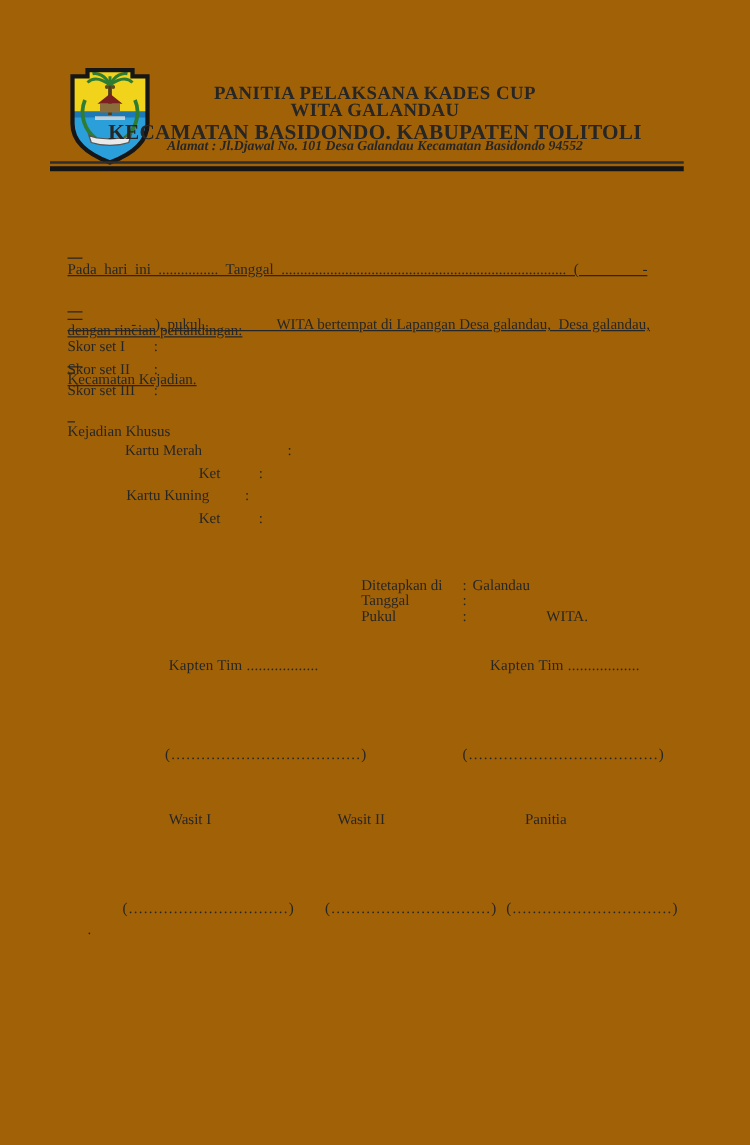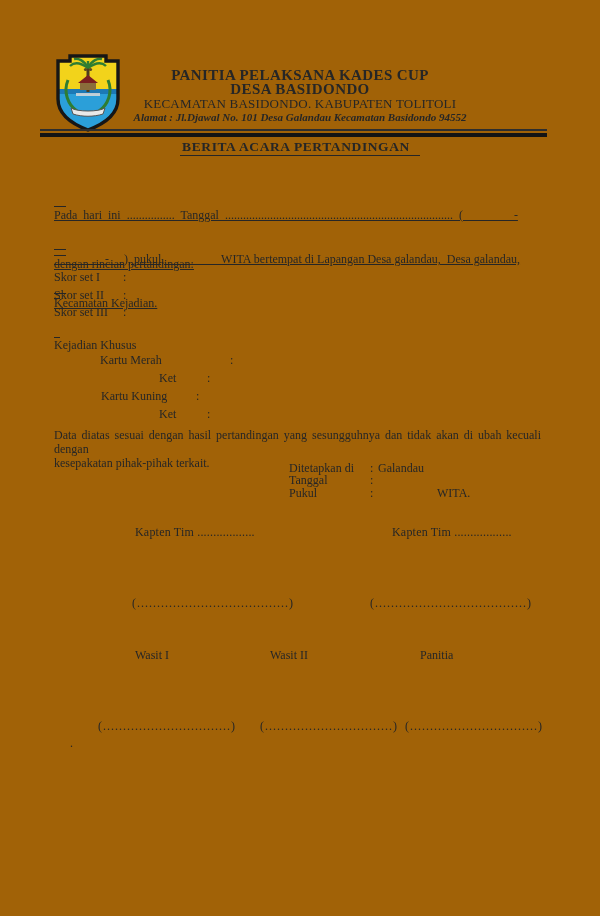--- a/index.html
+++ b/index.html
@@ -7,21 +7,21 @@
     position:relative;width:600px;height:916px;margin:0 auto;
     background:#a16207;color:#262626;
     font-family:"Liberation Serif","DejaVu Serif",serif;
     font-size:12px;overflow:hidden;
   }
   .abs{position:absolute;}
   .pre{white-space:pre;text-decoration:underline;}
   .center{left:0;right:0;text-align:center;}
   .lh-main{top:67px;font-weight:bold;font-size:15px;letter-spacing:.4px;}
   .lh-main2{top:81px;font-weight:bold;font-size:15px;letter-spacing:.4px;}
-  .lh-sub{top:96px;font-weight:normal;font-size:13px;letter-spacing:.2px;}
+  .lh-sub{top:96px;font-weight:bold;font-size:17px;letter-spacing:.2px;}
   .lh-addr{top:111px;font-weight:bold;font-style:italic;font-size:11px;}
   .rule-thin{left:40px;top:129px;width:507px;height:1.5px;background:#2e2e2e;}
   .rule-thick{left:40px;top:132.5px;width:507px;height:4px;background:#141414;}
   .title-row{top:139px;}
   .title-text{
     font-weight:bold;font-size:13.5px;letter-spacing:.6px;
     border-bottom:1.6px solid #262626;padding:0 10px 1px 2px;
   }
   .para{left:54px;line-height:14.6px;}
   .p-open{top:179px;}
@@ -74,29 +74,26 @@
       <circle cx="40.5" cy="17.5" r="1.6" fill="#5d4a1f"></circle>
       <path d="M28,31 l10,-8 l10,8 z" fill="#7a2020"></path>
       <rect x="30" y="31" width="16" height="7" fill="#8a6d3b"></rect>
       <rect x="26" y="41" width="24" height="3" fill="#d8d8d8" opacity="0.85"></rect>
       <path d="M21,56 c6,4 28,4 34,0 l-2,6 c-9,3 -21,3 -30,0 z" fill="#e9e9e9" stroke="#555" stroke-width="1"></path>
       <path d="M8,9 h12 v-5 h36 v5 h12 v38 c0,15 -14,25 -30,31 c-16,-6 -30,-16 -30,-31 z" fill="none" stroke="#161616" stroke-width="3.4"></path>
     </svg>
   </div>
 
   <div class="abs center lh-main">PANITIA PELAKSANA KADES CUP</div>
-  <div class="abs center lh-main2">DESA BASIDONDO</div>
+  <div class="abs center lh-main2">WITA GALANDAU</div>
   <div class="abs center lh-sub">KECAMATAN BASIDONDO. KABUPATEN TOLITOLI</div>
   <div class="abs center lh-addr">Alamat : Jl.Djawal No. 101 Desa Galandau Kecamatan Basidondo 94552</div>
   <div class="abs rule-thin"></div>
   <div class="abs rule-thick"></div>
 
-  <div class="abs center title-row">
-    <span class="title-text">BERITA ACARA PERTANDINGAN</span>
-  </div>
 
   <div class="abs para p-open pre">
     <div>Pada  hari  ini  ................  Tanggal  ............................................................................  (                 -</div>
     <div>                 -     ), pukul,                   WITA bertempat di Lapangan Desa galandau,  Desa galandau,</div>
     <div>Kecamatan Kejadian.</div>
   </div>
 
   <div class="abs para p-match pre">
     <div>dengan rincian pertandingan:</div>
   </div>
@@ -127,24 +124,20 @@
   </div>
   <div class="abs inc-row" style="left:0;top:389px;width:600px;">
     <span class="abs" style="left:101px;">Kartu Kuning</span>
     <span class="abs" style="left:196px;">:</span>
   </div>
   <div class="abs inc-row" style="left:0;top:407px;width:600px;">
     <span class="abs" style="left:159px;">Ket</span>
     <span class="abs" style="left:207px;">:</span>
   </div>
 
-  <div class="abs decl">
-    <div class="j">Data diatas sesuai dengan hasil pertandingan yang sesungguhnya dan tidak akan di ubah kecuali dengan</div>
-    <div>kesepakatan pihak-pihak terkait.</div>
-  </div>
 
   <div class="abs issue">
     <div class="issue-row">
       <span class="issue-label">Ditetapkan di</span>
       <span class="issue-colon">:</span>
       <span class="issue-value">Galandau</span>
     </div>
     <div class="issue-row">
       <span class="issue-label">Tanggal</span>
       <span class="issue-colon">:</span>

